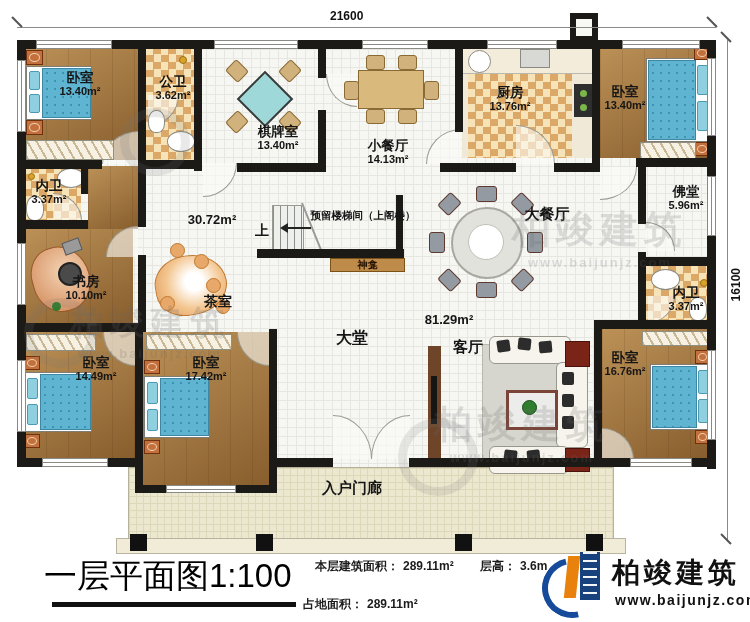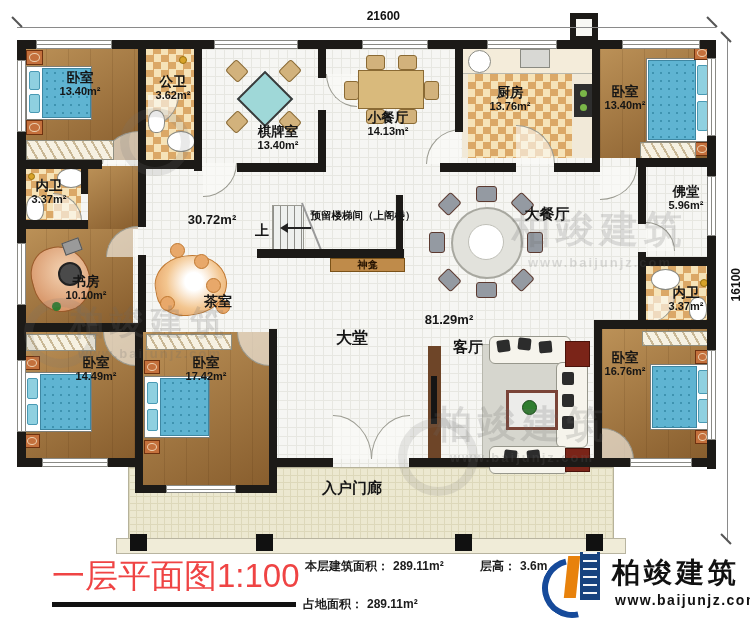--- a/index.html
+++ b/index.html
@@ -277,21 +277,21 @@
       <span class="ar">13.40m²</span>
     </div>
   <div class="lbl" style="left:173px;top:88px">
       <span class="nm">公卫</span>
       <span class="ar">3.62m²</span>
     </div>
   <div class="lbl" style="left:278px;top:138px">
       <span class="nm">棋牌室</span>
       <span class="ar">13.40m²</span>
     </div>
-  <div class="lbl" style="left:388px;top:124px">
+  <div class="lbl" style="left:388px;top:152px">
       <span class="nm">小餐厅</span>
       <span class="ar">14.13m²</span>
     </div>
   <div class="lbl" style="left:510px;top:99px">
       <span class="nm">厨房</span>
       <span class="ar">13.76m²</span>
     </div>
   <div class="lbl" style="left:625px;top:98px">
       <span class="nm">卧室</span>
       <span class="ar">13.40m²</span>
@@ -348,21 +348,21 @@
   <div class="lbl" style="left:262px;top:231px">
       <span class="nm" style="font-size:14px">上</span>
     </div>
   <div class="lbl" style="left:363px;top:216px">
       <span class="nm" style="font-size:10.5px">预留楼梯间（上阁楼）</span>
     </div>
 
   <div class="dline" style="left:17px;top:27px;width:699px;height:1px"></div>
   <div class="tick" style="left:10px;top:21px"></div>
   <div class="tick" style="left:705px;top:21px"></div>
-  <div class="dimtxt" style="left:340px;top:9px;width:60px;text-align:right">21600</div>
+  <div class="dimtxt" style="left:330px;top:9px;width:60px;text-align:left">21600</div>
   <div class="dline" style="left:727px;top:40px;width:1px;height:500px"></div>
   <div class="tick" style="left:719px;top:36px"></div>
   <div class="tick" style="left:719px;top:538px"></div>
   <div class="dimtxt" style="left:729px;top:268px;writing-mode:vertical-rl;transform:rotate(180deg)">16100</div>
 
   <div class="wm" style="left:600px;top:237px">
       <span class="wn">柏竣建筑</span>
       <span class="wu">www.baijunjz.com</span>
     </div>
   <div class="wm" style="left:150px;top:330px">
@@ -370,23 +370,23 @@
       <span class="wu">www.baijunjz.com</span>
     </div>
   <div class="wm" style="left:522px;top:432px">
       <span class="wn">柏竣建筑</span>
       <span class="wu">www.baijunjz.com</span>
     </div>
   <div class="swirl" style="left:24px;top:298px;width:56px;height:52px"></div>
   <div class="swirl" style="left:398px;top:418px;width:62px;height:60px"></div>
   <div class="swirl" style="left:120px;top:108px;width:52px;height:50px"></div>
 
-  <div class="abs" style="left:52px;top:554px;font-size:33px;color:#ef4444;z-index:50">一层平面图1:100</div>
+  <div class="abs" style="left:44px;top:554px;font-size:33px;color:#000000;z-index:50">一层平面图1:100</div>
   <div class="abs" style="left:52px;top:602px;width:244px;height:5px;background:#111;z-index:50"></div>
-  <div class="ftr-line" style="left:305px;top:558px;z-index:50"><span>本层建筑面积：</span><span style="margin-left:4px">289.11m²</span></div>
+  <div class="ftr-line" style="left:315px;top:558px;z-index:50"><span>本层建筑面积：</span><span style="margin-left:4px">289.11m²</span></div>
   <div class="ftr-line" style="left:303px;top:596px;z-index:50"><span>占地面积：</span><span style="margin-left:4px">289.11m²</span></div>
   <div class="ftr-line" style="left:480px;top:558px;z-index:50"><span>层高：</span><span style="margin-left:4px">3.6m</span></div>
   <div class="abs" style="left:542px;top:550px;width:62px;height:62px;z-index:50">
     <div class="abs" style="left:0;top:8px;width:48px;height:48px;border-radius:50%;border:6px solid transparent;border-left-color:#164a9a;border-bottom-color:#164a9a;transform:rotate(32deg)"></div>
     <div class="abs" style="left:24px;top:6px;width:12px;height:42px;background:#e8820c;transform:skewX(-6deg)"></div>
     <div class="abs" style="left:38px;top:2px;width:20px;height:48px;background:#17427e;background-image:repeating-linear-gradient(rgba(255,255,255,.95) 0 2px,transparent 2px 8px);background-size:70% 100%;background-position:center;background-repeat:no-repeat"></div>
   </div>
   <div class="abs" style="left:612px;top:554px;font-size:28px;font-weight:bold;letter-spacing:4px;color:#111;z-index:50">柏竣建筑</div>
   <div class="abs" style="left:615px;top:592px;font-size:14px;font-weight:bold;letter-spacing:1.5px;color:#111;z-index:50">www.baijunjz.com</div>
 </div>

